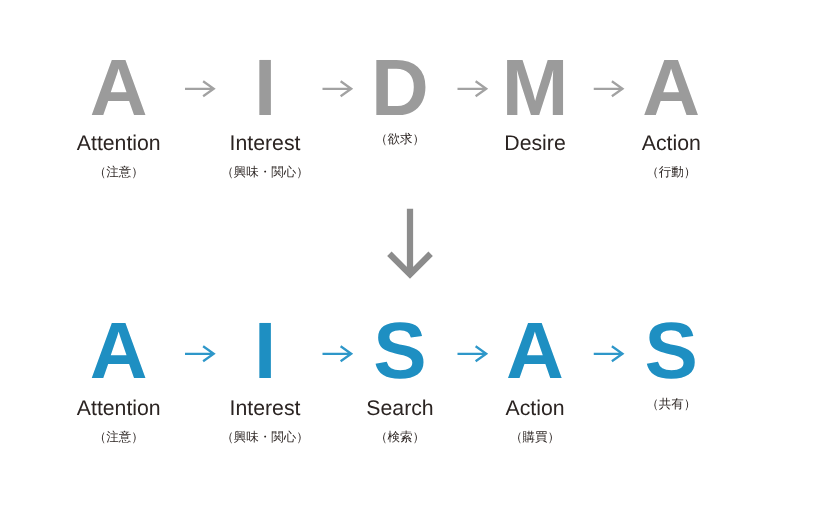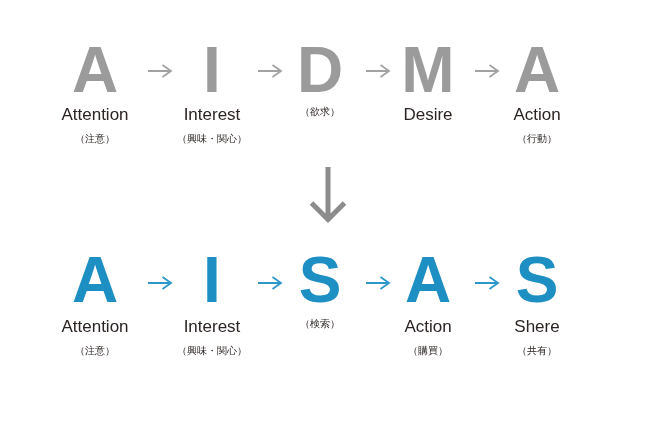--- a/index.html
+++ b/index.html
@@ -150,37 +150,37 @@
       <div class="label-en">Interest</div>
       <div class="label-jp">（興味・関心）</div>
     </div>
     <span class="harrow a2">
       <svg width="26" height="16" viewBox="0 0 26 16">
           <path d="M1 8 H23 M15.5 2 L24 8 L15.5 14" fill="none" stroke="currentColor" stroke-width="1.8"></path>
         </svg>
     </span>
     <div class="step c3">
       <div class="letter">S</div>
+      <div class="label-en">Search</div>
       <div class="label-jp">（検索）</div>
     </div>
     <span class="harrow a3">
       <svg width="26" height="16" viewBox="0 0 26 16">
           <path d="M1 8 H23 M15.5 2 L24 8 L15.5 14" fill="none" stroke="currentColor" stroke-width="1.8"></path>
         </svg>
     </span>
     <div class="step c4">
       <div class="letter">A</div>
       <div class="label-en">Action</div>
       <div class="label-jp">（購買）</div>
     </div>
     <span class="harrow a4">
       <svg width="26" height="16" viewBox="0 0 26 16">
           <path d="M1 8 H23 M15.5 2 L24 8 L15.5 14" fill="none" stroke="currentColor" stroke-width="1.8"></path>
         </svg>
     </span>
     <div class="step c5">
       <div class="letter">S</div>
-      <div class="label-en">Shere</div>
       <div class="label-jp">（共有）</div>
     </div>
   </div>
 
 </div>
 
 </body></html>

